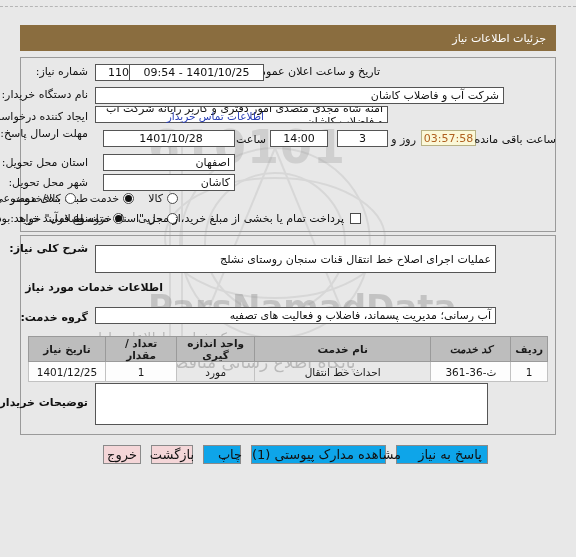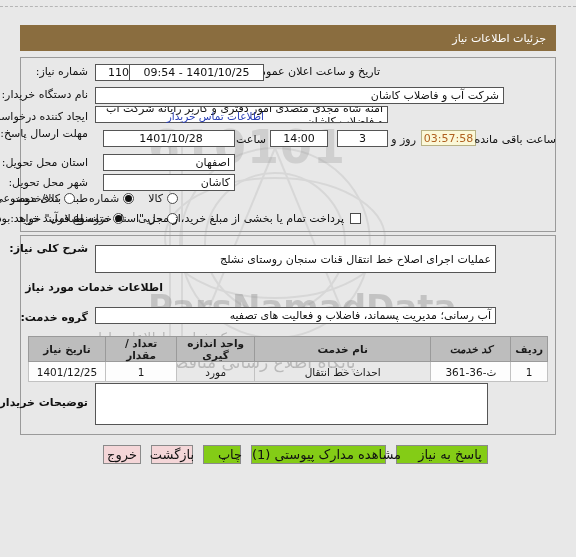--- a/index.html
+++ b/index.html
@@ -250,21 +250,21 @@
     color: #111;
     height: 19px;
     display: flex;
     align-items: center;
     justify-content: center;
     box-sizing: border-box;
     cursor: pointer;
     padding: 0 8px;
     white-space: nowrap;
   }
-  .btn.green { background: #84cc16; padding-left: 24px; }
+  .btn.green { background: #0ea5e9; padding-left: 24px; }
   .btn.pink  { background: #f4d6d8; }
 
   .toprule {
     position: absolute;
     left: 0; right: 0; top: 6px;
     border-top: 1px dashed #b5b5b5;
     z-index: 1;
   }
 </style>
 </head>
@@ -353,21 +353,21 @@
   <div class="row" style="right:488px; top:192px;">
     <span class="lbl">طبقه بندی موضوعی:</span>
   </div>
   <div class="row" style="right:398px; top:192px;">
     <span class="opt">
       <span class="radio"></span>
       <span>کالا</span>
     </span>
     <span class="opt">
       <span class="radio checked"></span>
-      <span>شماره</span>
+      <span>خدمت</span>
     </span>
     <span class="opt">
       <span class="radio"></span>
       <span>کالا/خدمت</span>
     </span>
   </div>
 
   <div class="row" style="right:488px; top:212px;">
     <span class="lbl">نوع فرآیند خرید :</span>
   </div>

